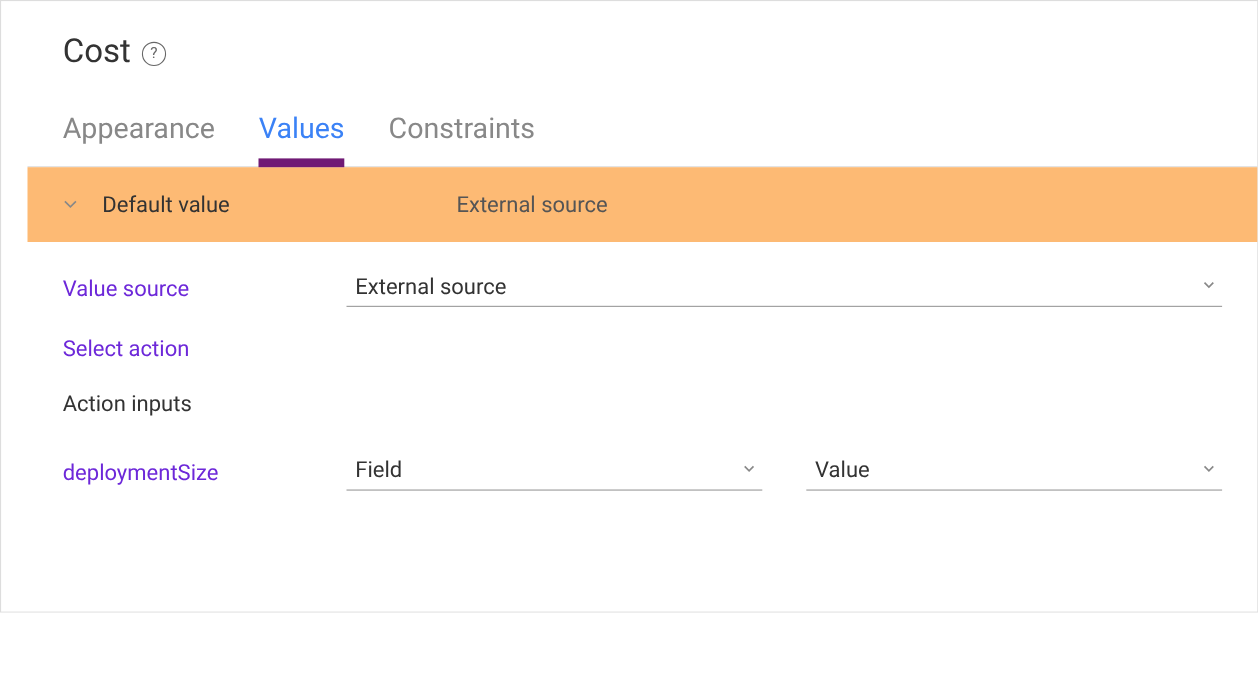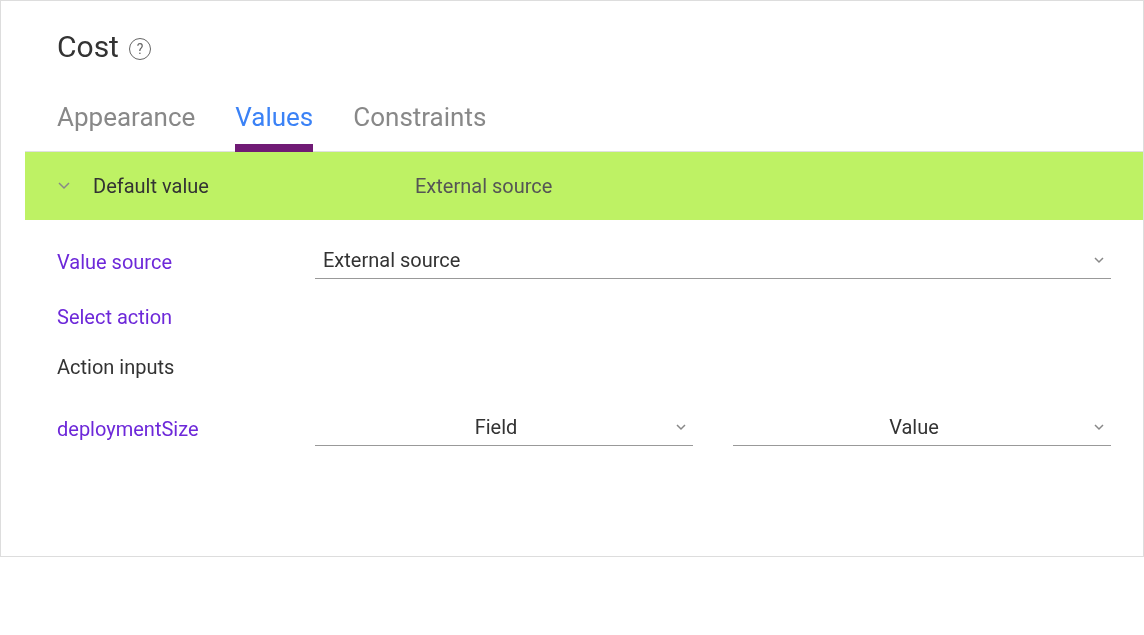--- a/index.html
+++ b/index.html
@@ -62,21 +62,21 @@
       padding-bottom: 12px;
       cursor: pointer;
       border-bottom: 3px solid transparent;
       margin-bottom: -1px;
     }
     .tab.active {
       color: #3b82f6;
       border-bottom: 8px solid #701a75;
     }
     .section-header {
-      background: #bef264;
+      background: #fdba74;
       padding: 22px 32px;
       display: flex;
       align-items: center;
       gap: 22px;
       font-size: 20px;
       color: #444;
     }
     .chevron {
       color: #888;
       cursor: pointer;
@@ -140,21 +140,20 @@
       background: transparent;
       font-family: inherit;
     }
     .two-col {
       display: flex;
       gap: 40px;
       flex: 1;
     }
     .two-col .select-wrap {
       flex: 1;
-      text-align: center;
     }
     .action-inputs-label {
       font-size: 20px;
       color: #333;
       margin-bottom: 32px;
     }
   </style>
 </head>
 <body>
 

